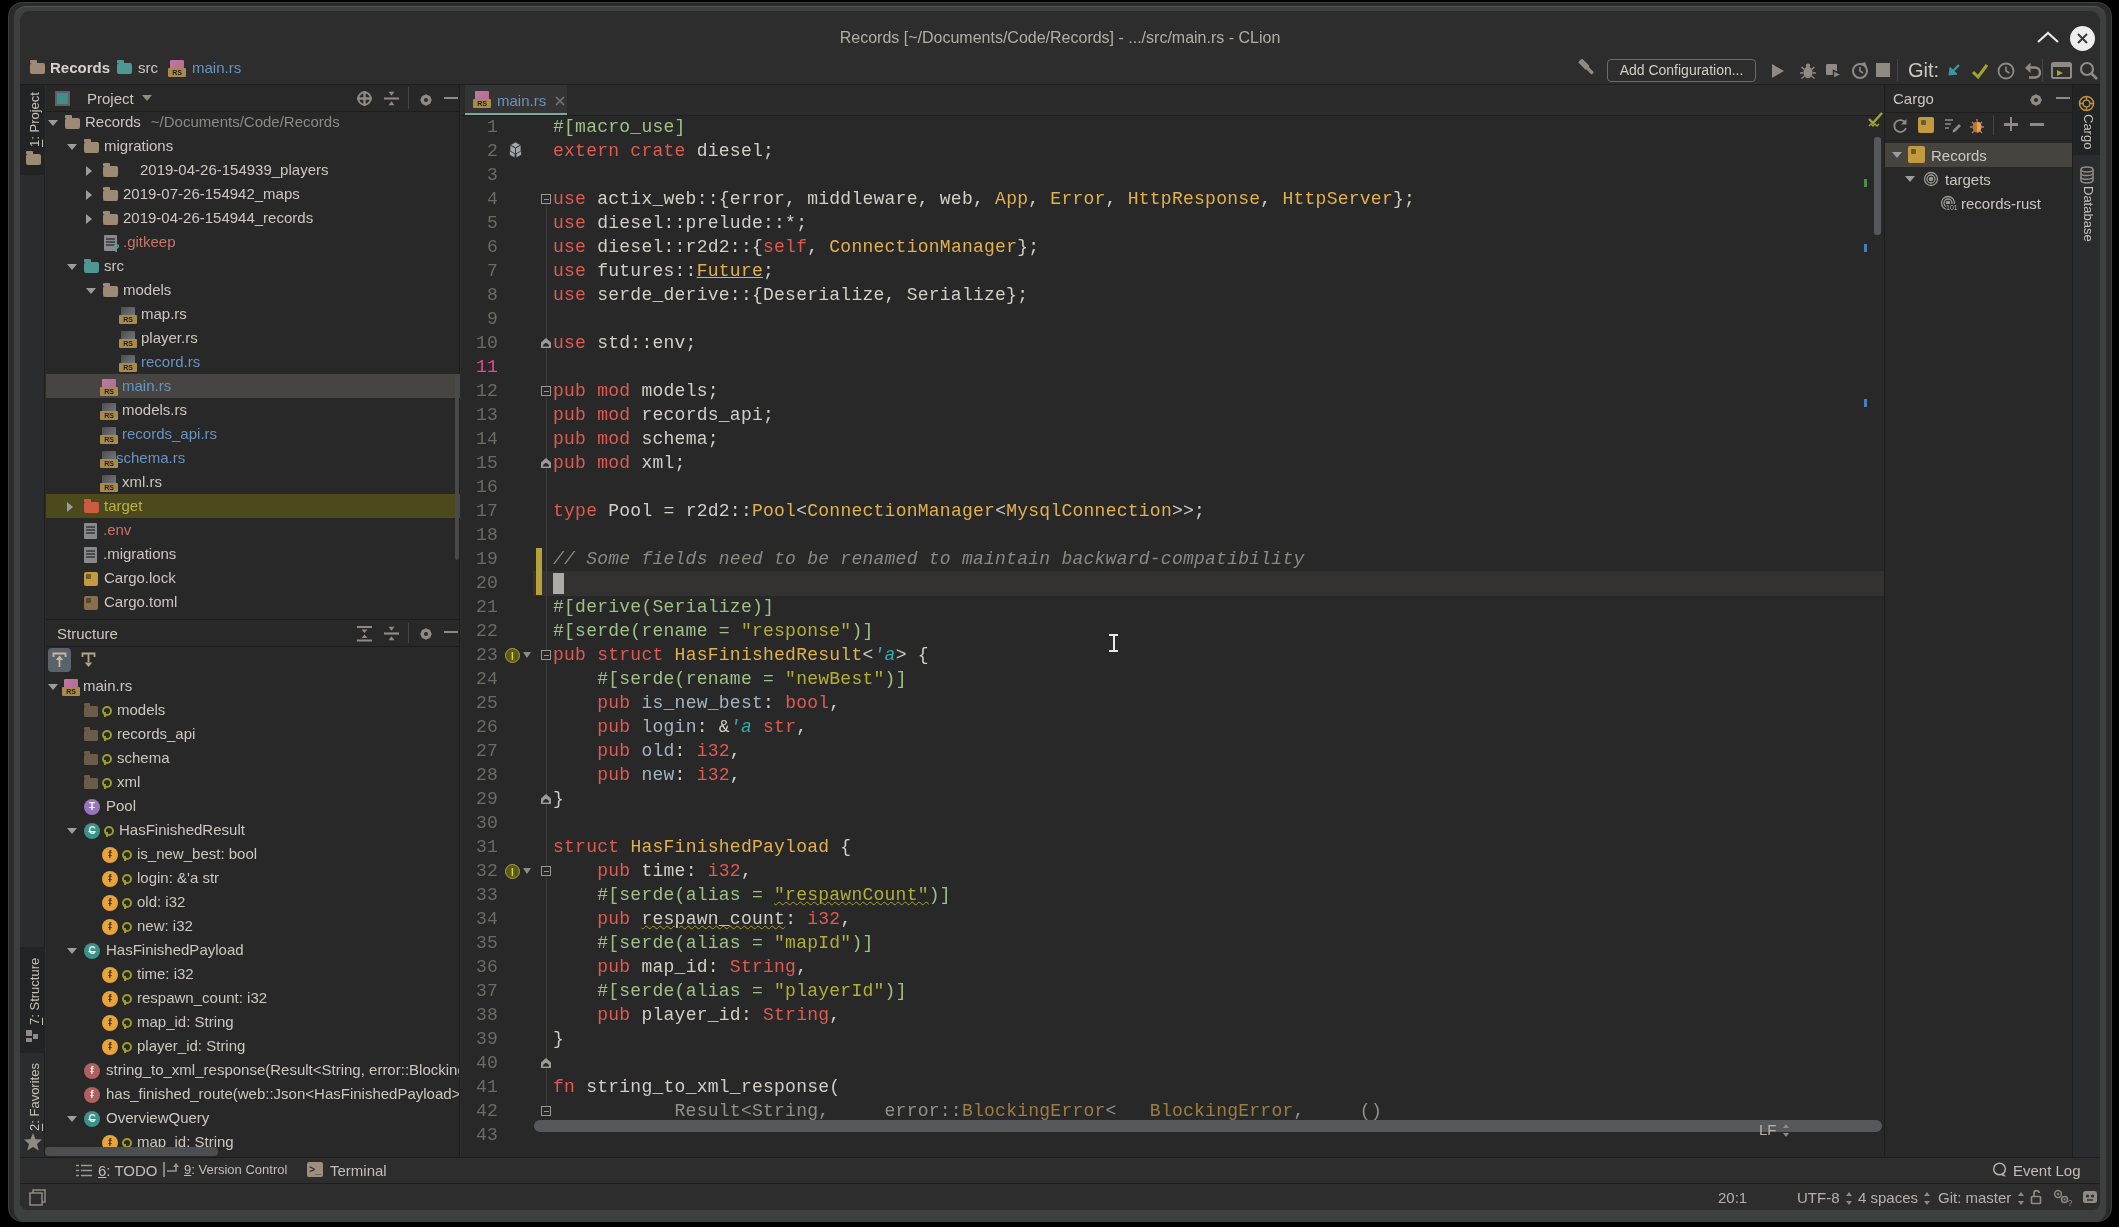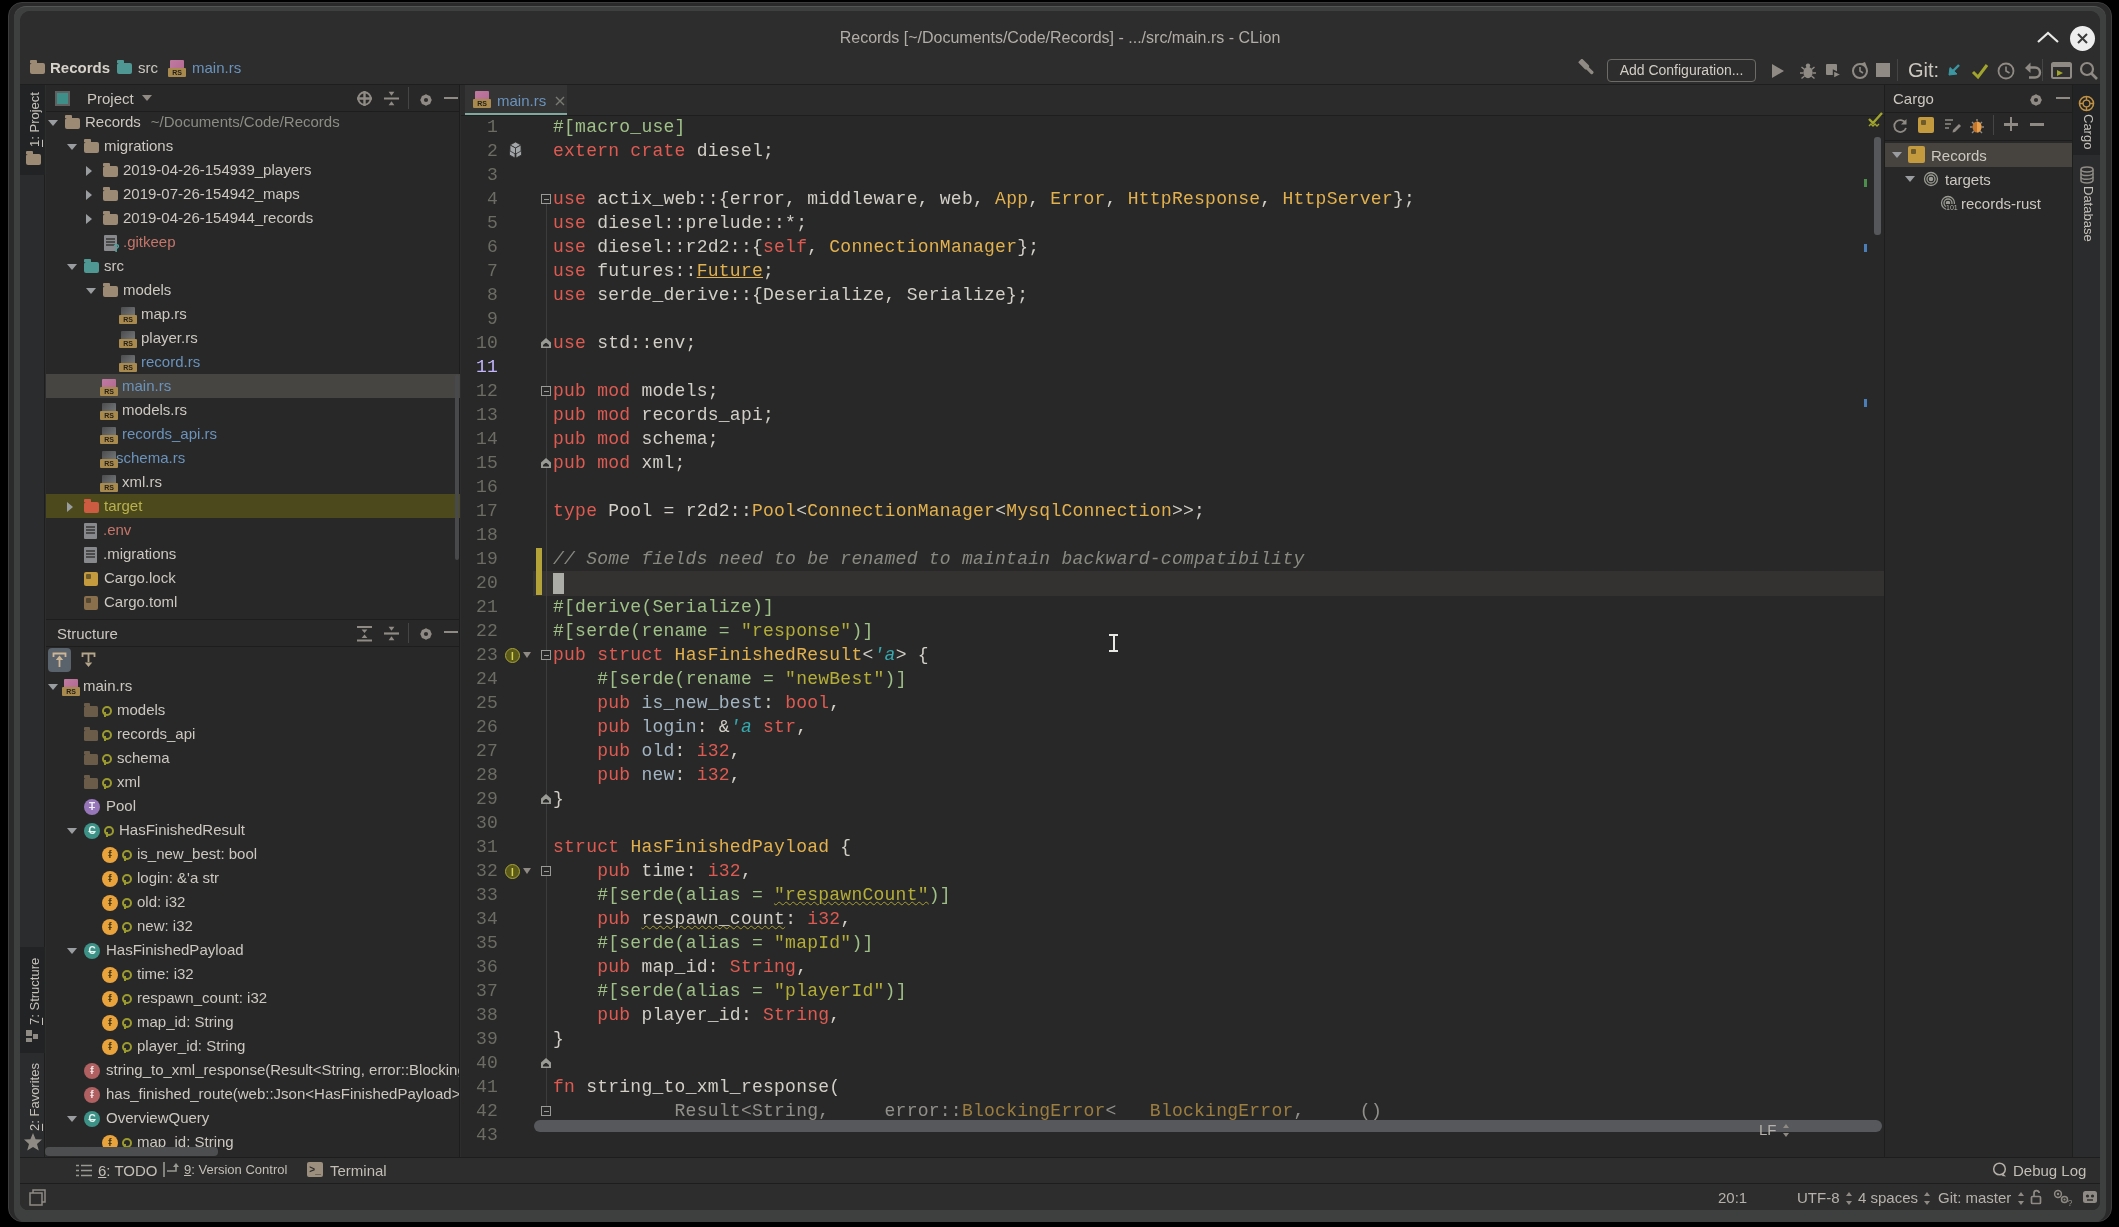--- a/index.html
+++ b/index.html
@@ -175,21 +175,21 @@
 <svg class="abs" style="left:398px;top:81px" width="16" height="16" viewBox="0 0 16 16">
       <rect x="3.4" y="3.4" width="9.2" height="9.2" rx="2" fill="#8f8b84"></rect>
       <rect x="3.4" y="3.4" width="9.2" height="9.2" rx="2" fill="#8f8b84" transform="rotate(45 8 8)"></rect>
       <circle cx="8" cy="8" r="4.8" fill="#8f8b84"></circle>
       <circle cx="8" cy="8" r="2.1" fill="#2d2d2d"></circle>
     </svg>
 <div class="abs" style="left:424px;top:86px;width:14px;height:2px;background:#8f8b84"></div>
 <div class="abs" style="left:26px;top:99px;width:414px;height:509px;overflow:hidden">
 <div class="r"><s class="tri-d" style="margin-left:2px"></s><s class="fold" style="margin-left:7px"></s><span style="margin-left:5px">Records</span><span style="margin-left:10px;color:#8c8c84">~/Documents/Code/Records</span></div>
 <div class="r"><s class="tri-d" style="margin-left:21px"></s><s class="fold" style="margin-left:7px"></s><span style="margin-left:5px">migrations</span></div>
-<div class="r"><s class="tri-r" style="margin-left:40px"></s><s class="fold" style="margin-left:11px"></s><span style="margin-left:5px">2019-04-26-154939_players</span></div>
+<div class="r"><s class="tri-r" style="margin-left:40px"></s><s class="fold" style="margin-left:11px"></s><span style="margin-left:22px">2019-04-26-154939_players</span></div>
 <div class="r"><s class="tri-r" style="margin-left:40px"></s><s class="fold" style="margin-left:11px"></s><span style="margin-left:5px">2019-07-26-154942_maps</span></div>
 <div class="r"><s class="tri-r" style="margin-left:40px"></s><s class="fold" style="margin-left:11px"></s><span style="margin-left:5px">2019-04-26-154944_records</span></div>
 <div class="r" style="position:relative"><s class="pg" style="margin-left:58px"></s><span style="position:absolute;left:67px;top:6px;color:#4fa3a0;font-size:11px;font-weight:bold">?</span><span style="margin-left:6px;color:#c5756a">.gitkeep</span></div>
 <div class="r"><s class="tri-d" style="margin-left:21px"></s><s class="fold" style="margin-left:7px;background:#4f9793"></s><span style="margin-left:5px">src</span></div>
 <div class="r"><s class="tri-d" style="margin-left:40px"></s><s class="fold" style="margin-left:7px"></s><span style="margin-left:5px">models</span></div>
 <div class="r"><s class="rsic" style="margin-left:75px"></s><span style="margin-left:6px">map.rs</span></div>
 <div class="r"><s class="rsic" style="margin-left:75px"></s><span style="margin-left:6px">player.rs</span></div>
 <div class="r"><s class="rsic" style="margin-left:75px"></s><span style="margin-left:6px;color:#6a93bd">record.rs</span></div>
 <div class="r" style="background:#474542"><s class="rsic mn" style="margin-left:56px"></s><span style="margin-left:6px;color:#6a93bd">main.rs</span></div>
 <div class="r"><s class="rsic" style="margin-left:56px"></s><span style="margin-left:6px">models.rs</span></div>
@@ -281,21 +281,21 @@
       <div class="cd" style="color:#6c6c64">1</div>
 <div class="cd" style="color:#6c6c64">2</div>
 <div class="cd" style="color:#6c6c64">3</div>
 <div class="cd" style="color:#6c6c64">4</div>
 <div class="cd" style="color:#6c6c64">5</div>
 <div class="cd" style="color:#6c6c64">6</div>
 <div class="cd" style="color:#6c6c64">7</div>
 <div class="cd" style="color:#6c6c64">8</div>
 <div class="cd" style="color:#6c6c64">9</div>
 <div class="cd" style="color:#6c6c64">10</div>
-<div class="cd" style="color:#c4b5fd">11</div>
+<div class="cd" style="color:#ec4899">11</div>
 <div class="cd" style="color:#6c6c64">12</div>
 <div class="cd" style="color:#6c6c64">13</div>
 <div class="cd" style="color:#6c6c64">14</div>
 <div class="cd" style="color:#6c6c64">15</div>
 <div class="cd" style="color:#6c6c64">16</div>
 <div class="cd" style="color:#6c6c64">17</div>
 <div class="cd" style="color:#6c6c64">18</div>
 <div class="cd" style="color:#6c6c64">19</div>
 <div class="cd" style="color:#6c6c64">20</div>
 <div class="cd" style="color:#6c6c64">21</div>
@@ -477,21 +477,21 @@
       </g>
       <path d="M14 2 L11 6 L17 6 Z" fill="#9a9a93"></path>
     </svg>
 <div class="abs" style="left:164px;top:1151px;font-size:13px;color:#c3bfb7"><u>9</u>: Version Control</div>
 <div class="abs" style="left:287px;top:1151px;width:16px;height:15px;background:#9c8f7e;border-radius:2px;color:#2d2d2d;font-size:10px;font-weight:bold;text-align:center;line-height:15px">&gt;_</div>
 <div class="abs" style="left:310px;top:1151px;font-size:15px;color:#c3bfb7">Terminal</div>
 <svg class="abs" style="left:1972px;top:1151px" width="16" height="16" viewBox="0 0 16 16">
       <circle cx="7.5" cy="7" r="5.8" fill="none" stroke="#b4b0a8" stroke-width="1.5"></circle>
       <path d="M11 11.5 L14 14.5 L10 14 Z" fill="#b4b0a8"></path>
     </svg>
-<div class="abs" style="left:1993px;top:1151px;font-size:15px;color:#c3bfb7">Debug Log</div>
+<div class="abs" style="left:1993px;top:1151px;font-size:15px;color:#c3bfb7">Event Log</div>
 
 <div class="abs" style="left:0;top:1172px;width:2080px;height:27px;background:#2d2d2d;border-top:1px solid #1d1d1d"></div>
 <svg class="abs" style="left:9px;top:1178px" width="17" height="17" viewBox="0 0 17 17">
       <g fill="none" stroke="#8f8b84" stroke-width="1.5">
         <rect x="1" y="4" width="12" height="12"></rect>
         <path d="M4 4 L4 1 L16 1 L16 13 L13 13"></path>
       </g>
     </svg>
 <div class="abs st" style="left:1698px;top:1178px">20:1</div>
 <div class="abs st" style="left:1739px;top:1110px">LF <span class="ud"></span></div>

